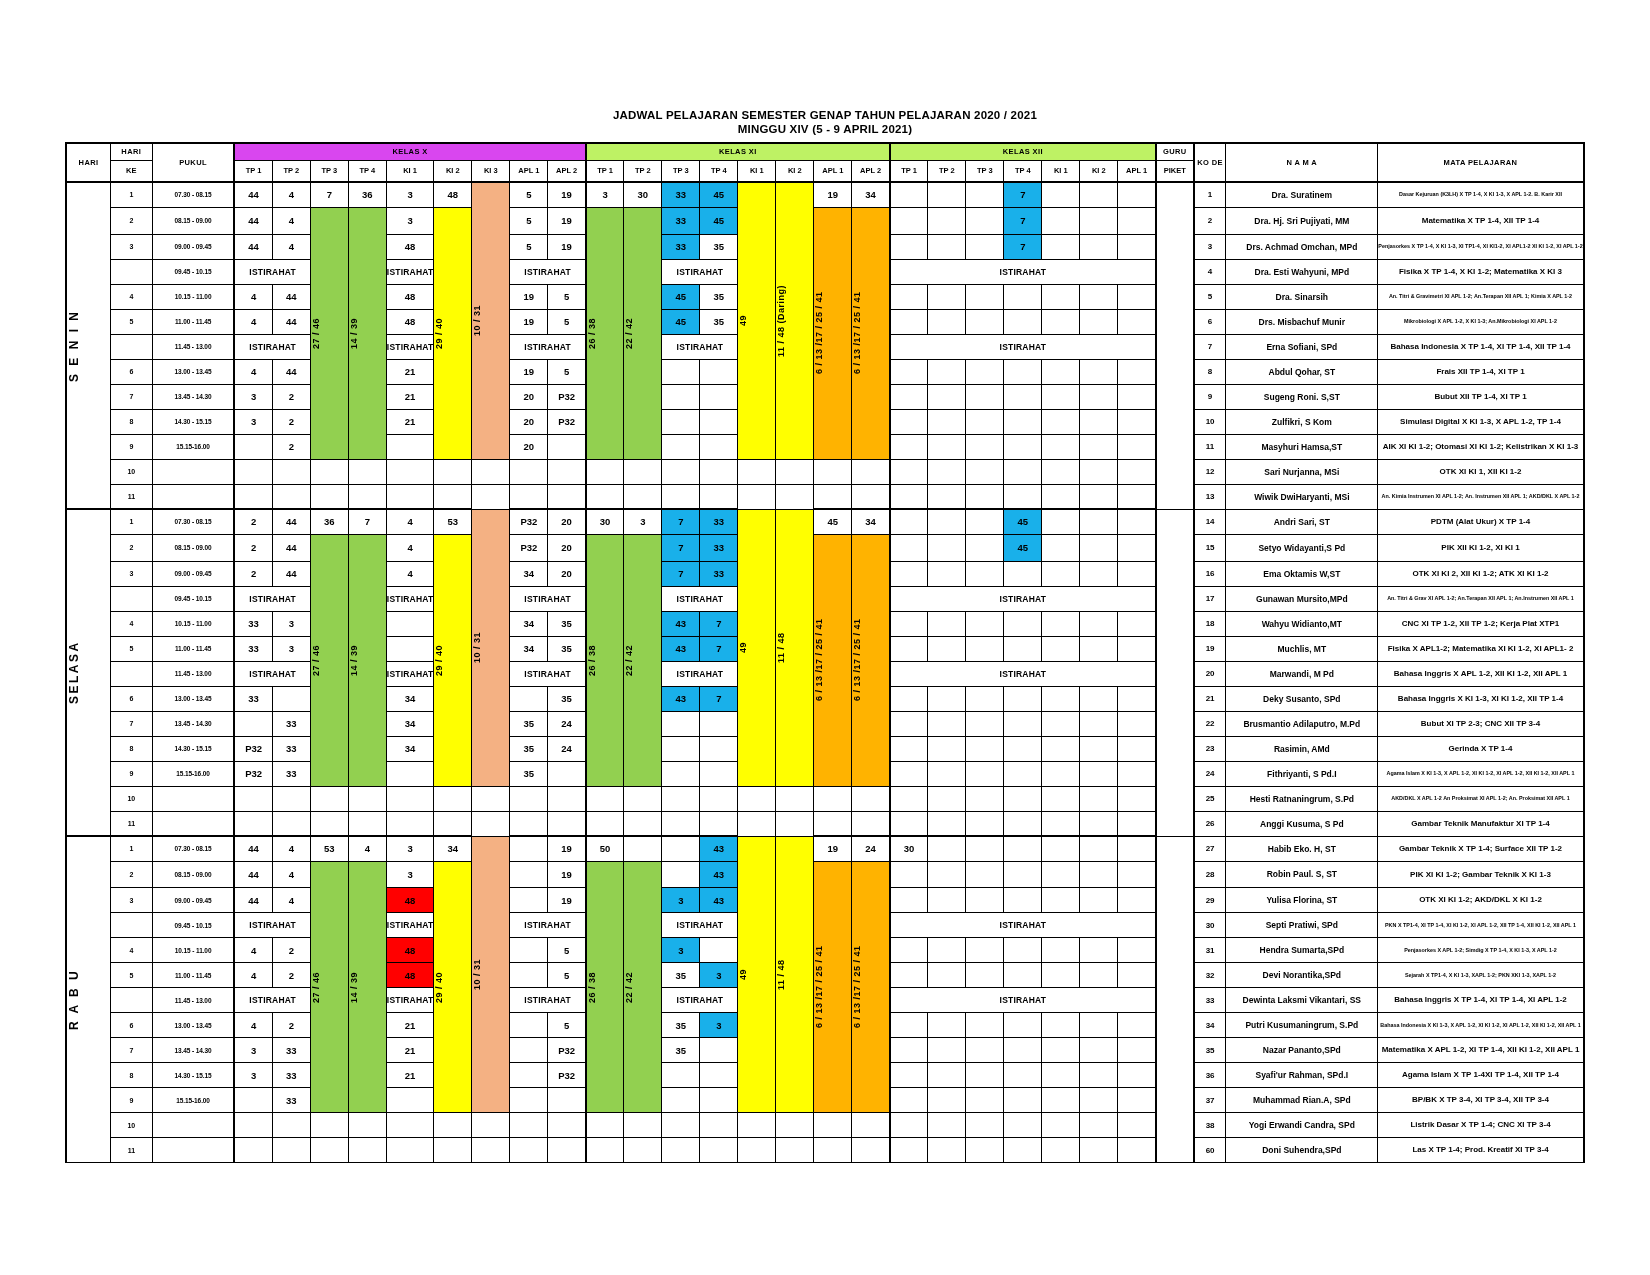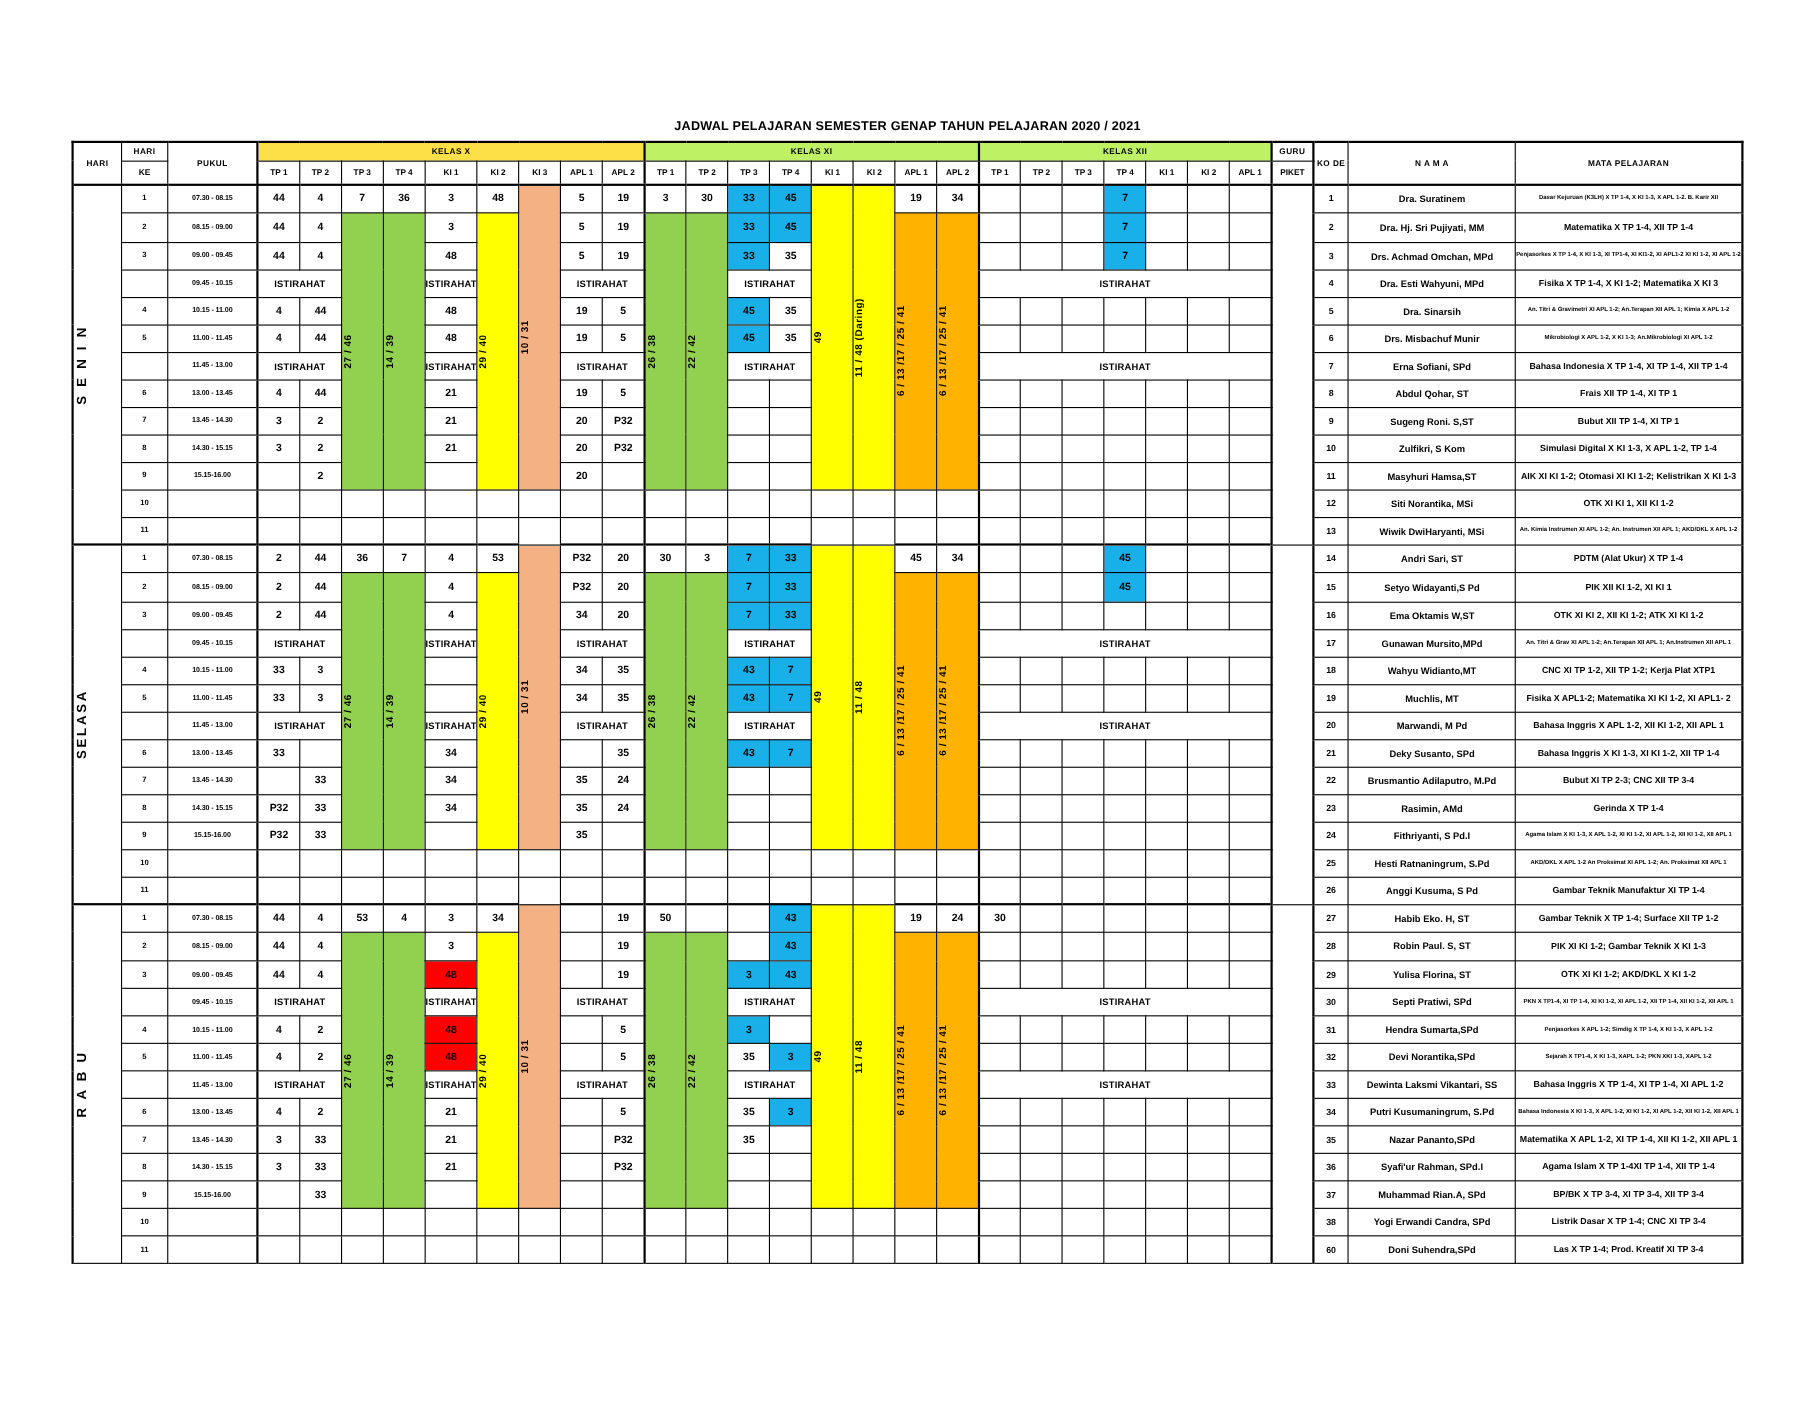--- a/index.html
+++ b/index.html
@@ -32,21 +32,21 @@
     white-space:nowrap;
   }
   
   .tl { border-left:2.5px solid #000 !important; }
   .tr { border-right:2.5px solid #000 !important; }
   .tt { border-top:2.5px solid #000 !important; }
   .tb { border-bottom:2.5px solid #000 !important; }
 
   .hdr-main { height:17px; font-size:7.5px; letter-spacing:0.4px; }
   .hdr-sub  { height:22px; font-size:7.5px; }
-  .kx  { background:#fde047; }
+  .kx  { background:#d946ef; }
   .kxi { background:#bef264; }
   .kxii{ background:#bef264; }
 
   td.r { height:25px; }
   .dayname {
     font-size:12px; font-weight:bold;
     letter-spacing:2.5px;
     writing-mode:vertical-rl; transform:rotate(180deg);
     text-align:center;
   }
@@ -72,20 +72,21 @@
   td.mapel { text-align:left; padding-left:3px; font-weight:normal; white-space:normal; line-height:9.5px; font-size:8px; }
   td.mapel.small { font-size:5.4px; line-height:7px; }
   td.rowT { height:23.2px; }
 </style>
 </head>
 <body>
 
 <div id="page">
   <div class="title-wrap">
     <div class="title-line">JADWAL PELAJARAN SEMESTER GENAP TAHUN PELAJARAN 2020 / 2021</div>
+    <div class="title-line">MINGGU XIV (5 - 9 APRIL 2021)</div>
   </div>
 
   <table class="sched" id="sched-table">
     <thead>
         <tr class="hdr-main">
           <td class="tl tt" rowspan="2" style="width: 44px;">HARI</td>
           <td class="tt" style="width: 42px;">HARI</td>
           <td class="tt" rowspan="2" style="width: 82px;">PUKUL</td>
           <td class="kx tl tt" colspan="9">KELAS X</td>
           <td class="kxi tl tt" colspan="8">KELAS XI</td>
@@ -400,21 +401,21 @@
           <td class="cellnum r"></td>
           <td class="cellnum r"></td>
           <td class="cellnum r tl"></td>
           <td class="cellnum r"></td>
           <td class="cellnum r"></td>
           <td class="cellnum r"></td>
           <td class="cellnum r"></td>
           <td class="cellnum r"></td>
           <td class="cellnum r"></td>
           <td class="kode rowT tl">12</td>
-          <td class="nama rowT">Siti Norantika, MSi</td>
+          <td class="nama rowT">Sari Nurjanna, MSi</td>
           <td class="mapel rowT tr">OTK XI KI 1, XII KI 1-2</td>
         </tr>
         <tr>
           <td class="num r">11</td>
           <td class="pukul r"></td>
           <td class="cellnum r tl"></td>
           <td class="cellnum r"></td>
           <td class="cellnum r"></td>
           <td class="cellnum r"></td>
           <td class="cellnum r"></td>

